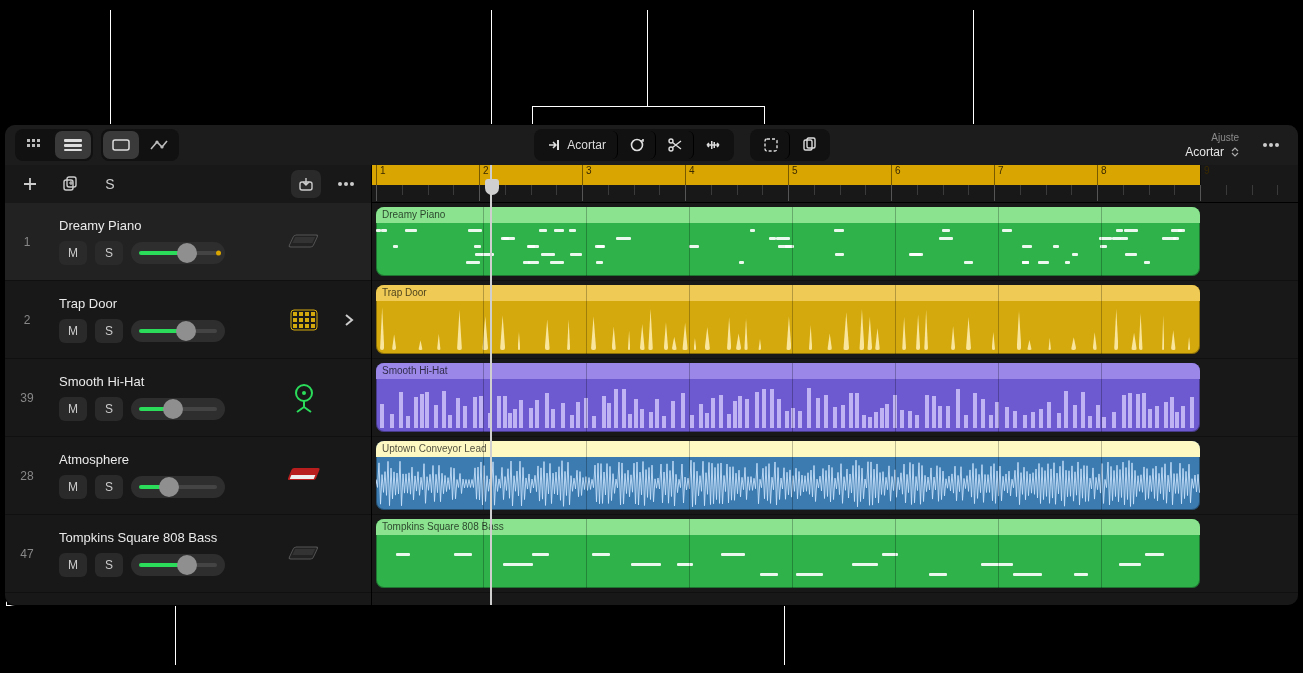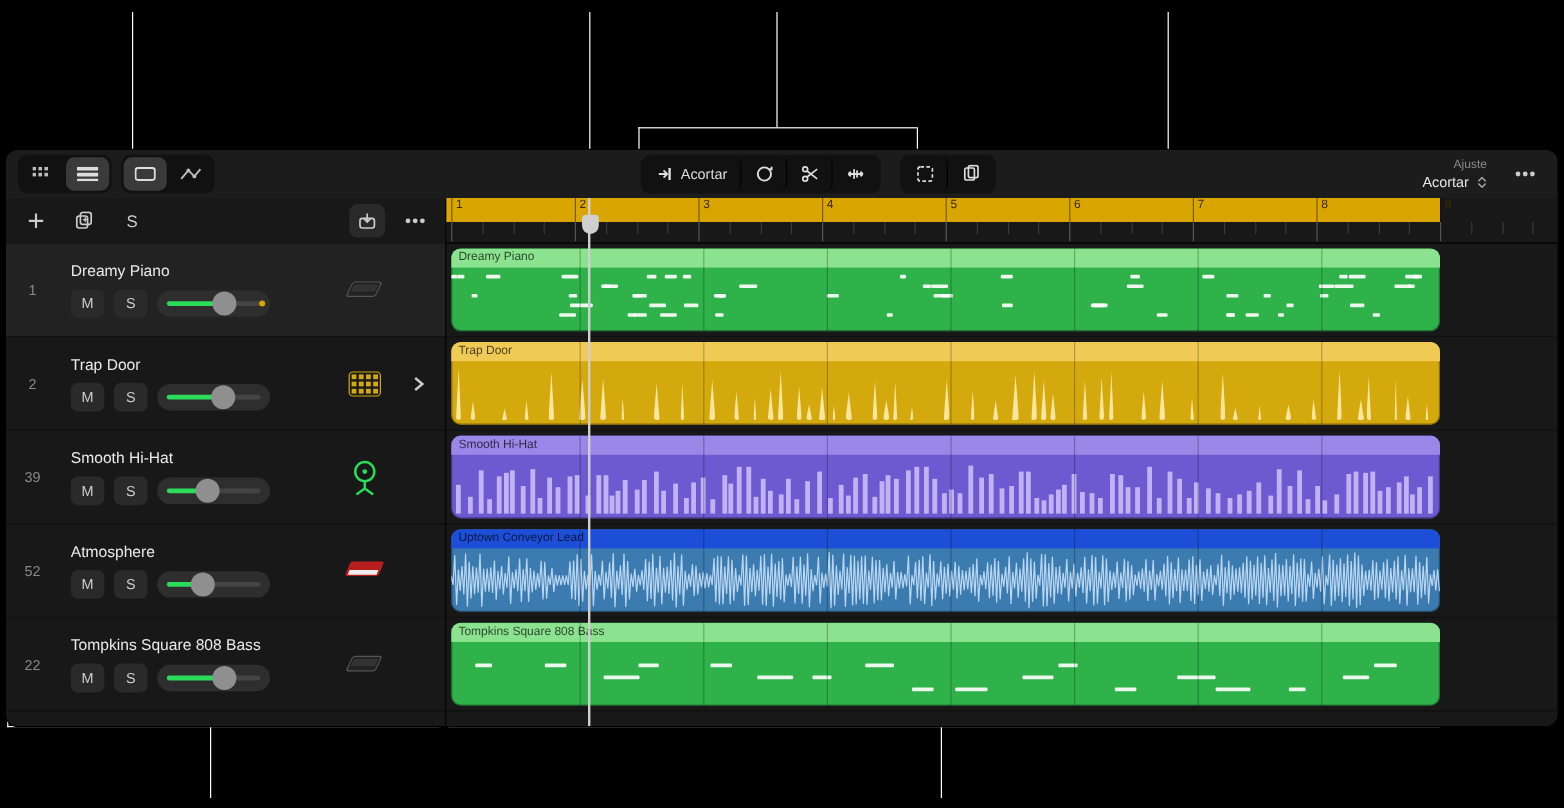--- a/index.html
+++ b/index.html
@@ -58,21 +58,21 @@
   .region{position:absolute; left:4px; right:98px; top:4px; bottom:4px; border-radius:8px; overflow:hidden; box-shadow:0 0 0 1px rgba(0,0,0,.35) inset;}
   .region .hdr{height:16px; font-size:10px; padding:2px 6px; color:rgba(0,0,0,.7);}
   .region .content{position:absolute; left:0; right:0; top:16px; bottom:0;}
   
   .c-green .hdr{background:#8be38f;}
   .c-green {background:#2fb24a;}
   .c-yellow .hdr{background:#efcb55;}
   .c-yellow{background:#d4a90e;}
   .c-purple .hdr{background:#9a87e8;}
   .c-purple{background:#6d5ad1;}
-  .c-blue .hdr{background:#1d4ed8;}
+  .c-blue .hdr{background:#fef9c3;}
   .c-blue{background:#3b7bb0;}
   
   .note{position:absolute; height:3px; background:rgba(255,255,255,.9); border-radius:1px;}
   .beatline{position:absolute; top:0; bottom:0; border-left:1px solid rgba(0,0,0,.25);}
   
   .drumbar{position:absolute; bottom:4px; width:3px; background:rgba(255,255,255,.6);}
   
   .call{position:absolute; background:#fff;}
   .vline{width:1px;}
   .hline{height:1px;}
@@ -316,21 +316,21 @@
             <div class="tricon">
               <svg width="30" height="30">
                 <circle cx="15" cy="10" r="8" fill="none" stroke="#2bdc5a" stroke-width="2"></circle>
                 <circle cx="15" cy="10" r="2" fill="#2bdc5a"></circle>
                 <path d="M15 18v6M15 24l-7 5M15 24l7 5" stroke="#2bdc5a" stroke-width="2"></path>
               </svg>
             </div>
             <div class="expand"></div>
           </div>
           <div class="track">
-            <div class="num">52</div>
+            <div class="num">28</div>
             <div class="mid">
               <div class="name">Atmosphere</div>
               <div class="row">
                 <div class="ms">M</div>
                 <div class="ms">S</div>
                 <div class="vol">
                   <div class="bar" style="background:linear-gradient(90deg,#2bdc5a 0 50%,#444 50% 100%)"></div>
                   <div class="knob" style="left:40%"></div>
                 </div>
               </div>
@@ -339,21 +339,21 @@
               <svg width="34" height="20">
                 <g transform="skewX(-22)">
                   <rect x="6" y="2" width="28" height="12" rx="2" fill="#b81e1e"></rect>
                   <rect x="8" y="9" width="24" height="4" fill="#eee"></rect>
                 </g>
               </svg>
             </div>
             <div class="expand"></div>
           </div>
           <div class="track">
-            <div class="num">22</div>
+            <div class="num">47</div>
             <div class="mid">
               <div class="name">Tompkins Square 808 Bass</div>
               <div class="row">
                 <div class="ms">M</div>
                 <div class="ms">S</div>
                 <div class="vol">
                   <div class="bar" style="background:linear-gradient(90deg,#2bdc5a 0 50%,#444 50% 100%)"></div>
                   <div class="knob" style="left:60%"></div>
                 </div>
               </div>

